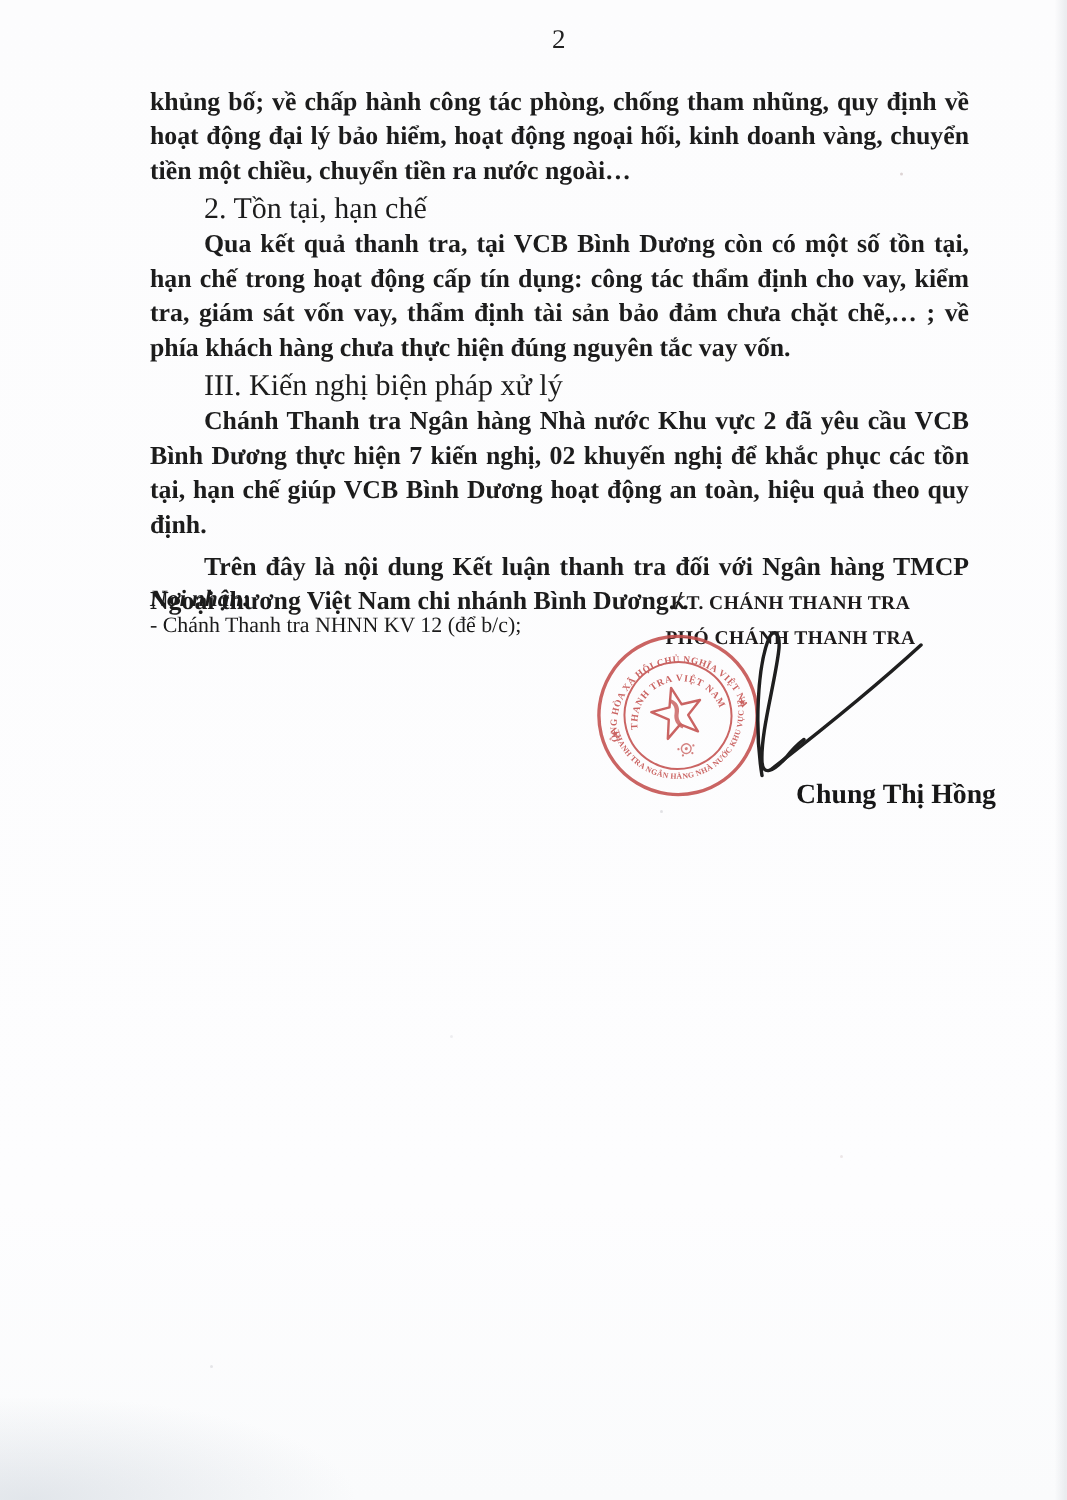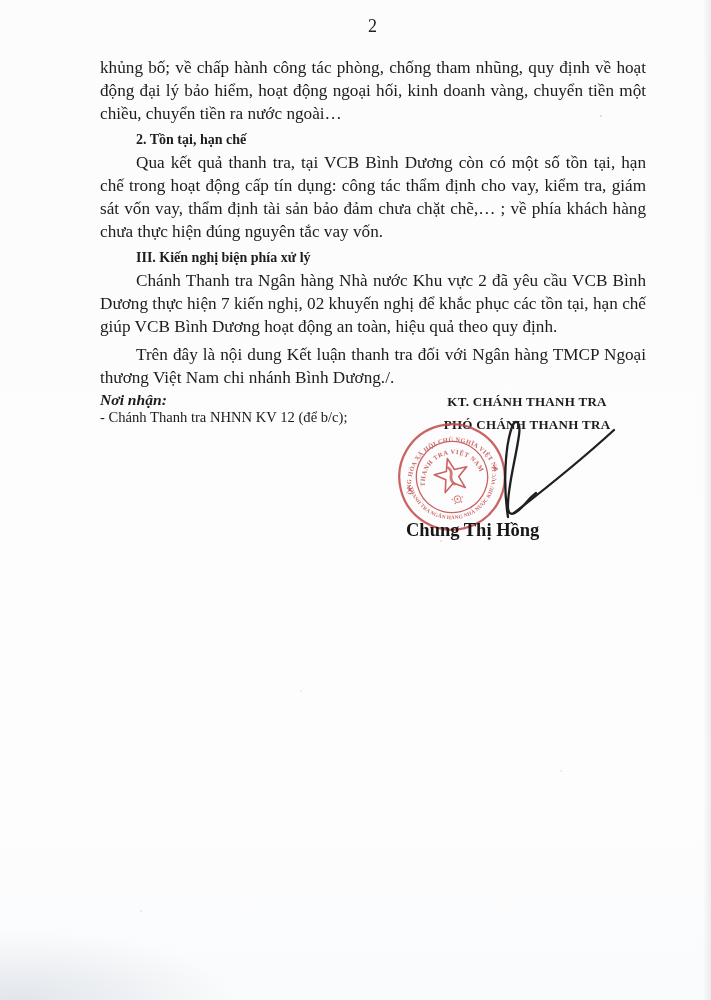--- a/index.html
+++ b/index.html
@@ -17,41 +17,41 @@
   }
   .page-number{
     position:absolute;top:16px;left:100px;width:545px;
     text-align:center;font-size:18px;color:#222;
   }
   .body-text{
     position:absolute;top:56px;left:100px;width:546px;
     font-size:17.2px;line-height:23px;
     text-align:justify;
   }
-  .para{margin:0;}
+  .para{margin:0;font-weight:bold;}
   .para.indent{text-indent:36px;}
   .heading{
-    margin:3px 0 0 0;font-size:14px;font-weight:bold;
+    margin:3px 0 0 0;font-size:20px;font-weight:normal;
     text-indent:36px;text-align:left;line-height:23px;
   }
   .recipients{
     position:absolute;top:392px;left:100px;width:300px;
     font-size:14.6px;line-height:15.8px;color:#1b1b1b;
   }
   .recipients-label{
     font-weight:bold;font-style:italic;font-size:15.6px;margin-bottom:2px;
   }
   .sign-title{
     position:absolute;top:391px;left:398px;width:258px;
     text-align:center;font-weight:bold;font-size:13px;line-height:22.5px;
     letter-spacing:.3px;color:#1d1a1a;
   }
   .signer-name{
     position:absolute;top:520px;left:406px;width:258px;
-    text-align:left;font-weight:bold;font-size:18.5px;color:#171717;
+    text-align:right;font-weight:bold;font-size:18.5px;color:#171717;
   }
   .stamp{
     position:absolute;left:395px;top:420px;width:114px;height:114px;
     transform:rotate(-14deg);
     opacity:.88;
   }
   .signature-ink{
     position:absolute;left:462px;top:414px;width:160px;height:115px;
   }
   .corner-shade{
@@ -76,21 +76,21 @@
 <body>
 
 <div class="page">
 
   <div class="page-number">2</div>
 
   <div class="body-text">
     <p class="para">khủng bố; về chấp hành công tác phòng, chống tham nhũng, quy định về hoạt động đại lý bảo hiểm, hoạt động ngoại hối, kinh doanh vàng, chuyển tiền một chiều, chuyển tiền ra nước ngoài…</p>
     <p class="heading">2. Tồn tại, hạn chế</p>
     <p class="para indent">Qua kết quả thanh tra, tại VCB Bình Dương còn có một số tồn tại, hạn chế trong hoạt động cấp tín dụng: công tác thẩm định cho vay, kiểm tra, giám sát vốn vay, thẩm định tài sản bảo đảm chưa chặt chẽ,… ; về phía khách hàng chưa thực hiện đúng nguyên tắc vay vốn.</p>
-    <p class="heading">III. Kiến nghị biện phía xử lý</p>
+    <p class="heading">III. Kiến nghị biện pháp xử lý</p>
     <p class="para indent">Chánh Thanh tra Ngân hàng Nhà nước Khu vực 2 đã yêu cầu VCB Bình Dương thực hiện 7 kiến nghị, 02 khuyến nghị để khắc phục các tồn tại, hạn chế giúp VCB Bình Dương hoạt động an toàn, hiệu quả theo quy định.</p>
     <p class="para indent" style="margin-top:5px;">Trên đây là nội dung Kết luận thanh tra đối với Ngân hàng TMCP Ngoại thương Việt Nam chi nhánh Bình Dương./.</p>
   </div>
 
   <div class="recipients">
     <div class="recipients-label">Nơi nhận:</div>
     <div class="recipient-item">- Chánh Thanh tra NHNN KV 12 (để b/c);</div>
   </div>
 
   <div class="sign-title">

